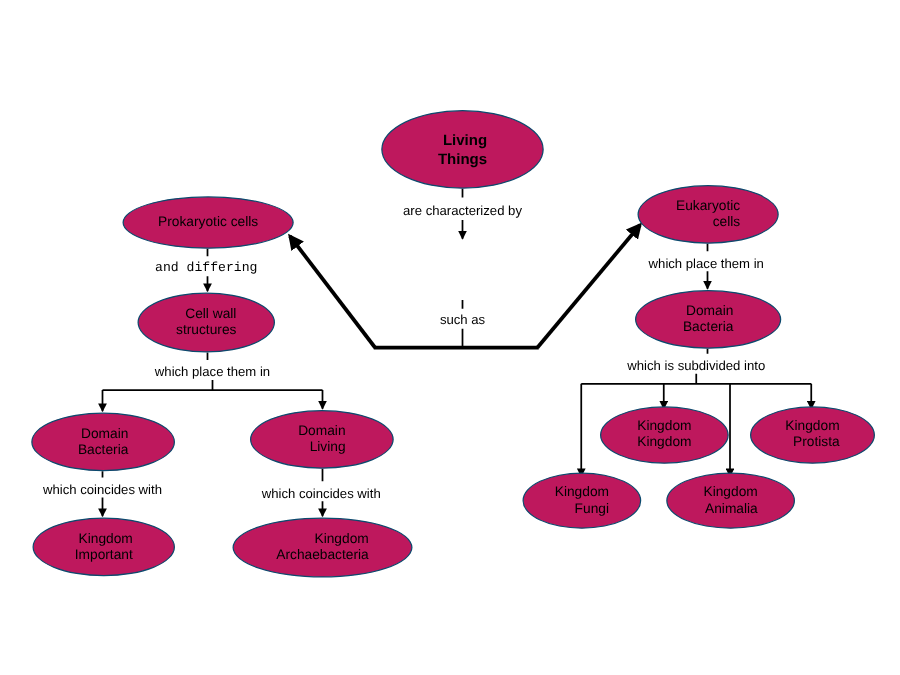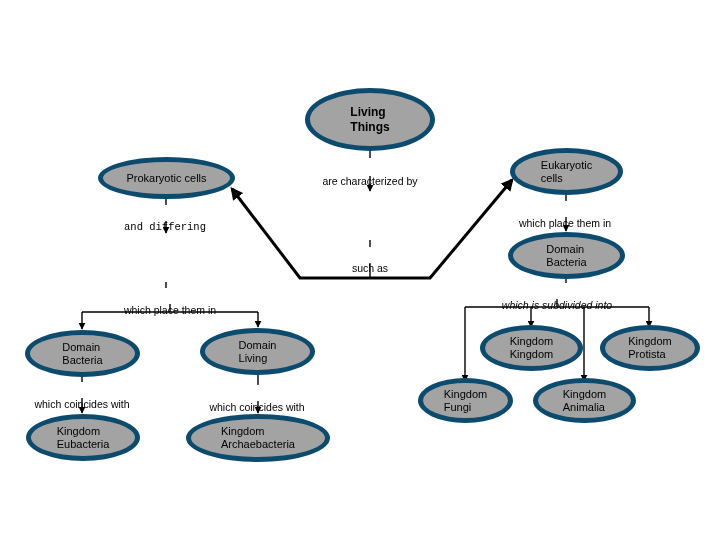--- a/index.html
+++ b/index.html
@@ -20,25 +20,25 @@
     left: 0;
     top: 0;
     width: 720px;
     height: 540px;
   }
   .node {
     position: absolute;
     display: flex;
     align-items: center;
     justify-content: center;
-    text-align: left;
+    text-align: right;
     box-sizing: border-box;
-    border: 5px solid #0c4a6e;
+    border: 1px solid #0c4a6e;
     border-radius: 50%;
-    background: #a3a3a3;
+    background: #be185d;
     color: #000000;
     font-size: 11px;
     line-height: 13px;
     z-index: 2;
   }
   .node.root {
     font-weight: bold;
     font-size: 12px;
     line-height: 15px;
   }
@@ -47,21 +47,20 @@
     padding: 0 6px;
   }
   .elabel {
     position: absolute;
     font-size: 10.5px;
     line-height: 12px;
     color: #000000;
     white-space: nowrap;
     text-align: right;
     z-index: 3;
-    margin-top: 12px;
   }
 </style>
 </head>
 <body>
 
 <div id="canvas">
 
   <svg id="edges" viewBox="0 0 720 540" width="720" height="540" xmlns="http://www.w3.org/2000/svg">
     <defs>
       <marker id="arrow" viewBox="0 0 10 10" refX="9" refY="5" markerWidth="5" markerHeight="5" orient="auto-start-reverse">
@@ -132,20 +131,26 @@
       </span>
   </div>
 
   <div class="node" style="left:510px; top:148px; width:113px; height:47px;">
     <span>
         <span>Eukaryotic</span>
         <span>cells</span>
       </span>
   </div>
 
+  <div class="node" style="left:110px; top:234px; width:110px; height:48px;">
+    <span>
+        <span>Cell wall</span>
+        <span>structures</span>
+      </span>
+  </div>
 
   <div class="node" style="left:508px; top:232px; width:117px; height:47px;">
     <span>
         <span>Domain</span>
         <span>Bacteria</span>
       </span>
   </div>
 
   <div class="node" style="left:25px; top:330px; width:115px; height:47px;">
     <span>
@@ -157,21 +162,21 @@
   <div class="node" style="left:200px; top:328px; width:115px; height:47px;">
     <span>
         <span>Domain</span>
         <span>Living</span>
       </span>
   </div>
 
   <div class="node" style="left:26px; top:414px; width:114px; height:47px;">
     <span>
         <span>Kingdom</span>
-        <span>Eubacteria</span>
+        <span>Important</span>
       </span>
   </div>
 
   <div class="node" style="left:186px; top:414px; width:144px; height:48px;">
     <span>
         <span>Kingdom</span>
         <span>Archaebacteria</span>
       </span>
   </div>
 
@@ -206,19 +211,19 @@
   <div class="elabel" style="left:370px; top:163px; transform:translateX(-50%);">are characterized by</div>
 
   <div class="elabel" style="left:370px; top:250px; transform:translateX(-50%);">such as</div>
 
   <div class="elabel" style="left:165px; top:209px; transform:translateX(-50%);font-family:Liberation Mono, monospace;">and differing</div>
 
   <div class="elabel" style="left:565px; top:205px; transform:translateX(-50%);">which place them in</div>
 
   <div class="elabel" style="left:170px; top:292px; transform:translateX(-50%);">which place them in</div>
 
-  <div class="elabel" style="left:557px; top:287px; transform:translateX(-50%);font-style:italic;">which is subdivided into</div>
+  <div class="elabel" style="left:557px; top:287px; transform:translateX(-50%);">which is subdivided into</div>
 
   <div class="elabel" style="left:82px; top:386px; transform:translateX(-50%);">which coincides with</div>
 
   <div class="elabel" style="left:257px; top:389px; transform:translateX(-50%);">which coincides with</div>
 
 </div>
 
 </body></html>

